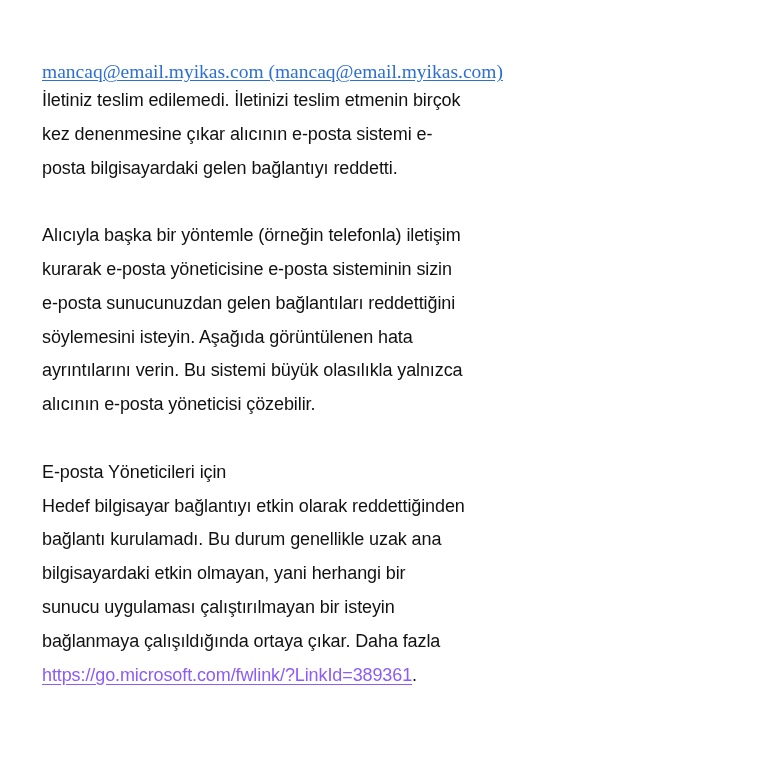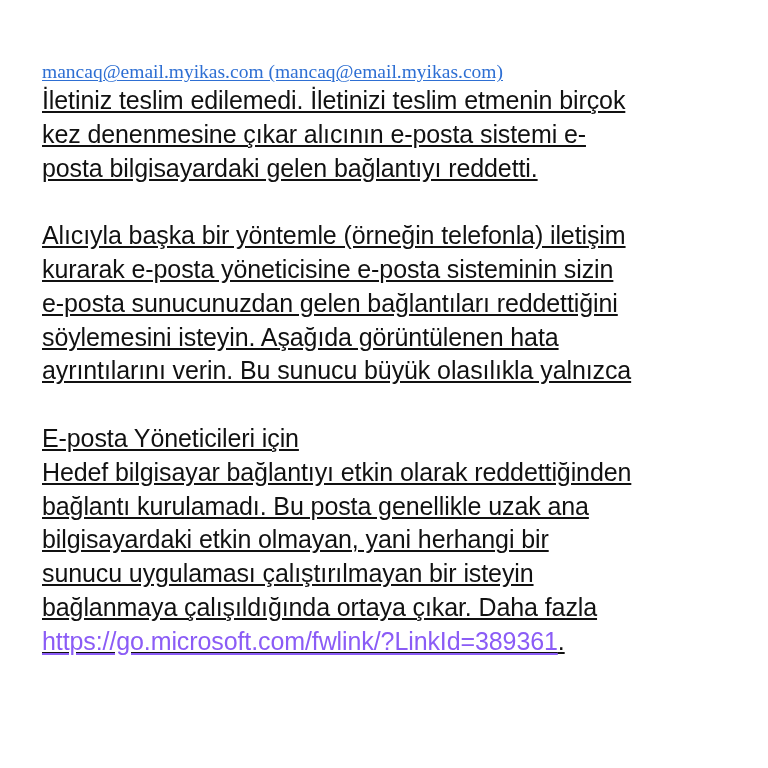--- a/index.html
+++ b/index.html
@@ -11,26 +11,25 @@
     line-height: 24px;
     color: #2e6fd3;
     text-decoration: underline;
     text-underline-offset: 2px;
     display: block;
     height: 24px;
     white-space: nowrap;
   }
   .body-text {
     font-family: "Liberation Sans", sans-serif;
-    font-size: 25px;
+    font-size: 18px;
     line-height: 33.8px;
     color: #111111;
     margin: 0;
     letter-spacing: -0.1px;
-    text-decoration: underline;
   }
   .line { display: block; white-space: nowrap; }
   .gap { display: block; height: 33.8px; }
   .link {
     color: #8b5cf6;
     text-decoration: underline;
     text-underline-offset: 3px;
   }
 </style>
 </head>
@@ -44,26 +43,27 @@
     <span class="line">kez denenmesine çıkar alıcının e-posta sistemi e-</span>
     <span class="line">posta bilgisayardaki gelen bağlantıyı reddetti.</span>
     <span class="gap"></span>
   </div>
 
   <div class="body-text">
     <span class="line">Alıcıyla başka bir yöntemle (örneğin telefonla) iletişim</span>
     <span class="line">kurarak e-posta yöneticisine e-posta sisteminin sizin</span>
     <span class="line">e-posta sunucunuzdan gelen bağlantıları reddettiğini</span>
     <span class="line">söylemesini isteyin. Aşağıda görüntülenen hata</span>
-    <span class="line">ayrıntılarını verin. Bu sunucu büyük olasılıkla yalnızca</span>
+    <span class="line">ayrıntılarını verin. Bu sistemi büyük olasılıkla yalnızca</span>
+    <span class="line">alıcının e-posta yöneticisi çözebilir.</span>
     <span class="gap"></span>
   </div>
 
   <div class="body-text">
     <span class="line">E-posta Yöneticileri için</span>
     <span class="line">Hedef bilgisayar bağlantıyı etkin olarak reddettiğinden</span>
-    <span class="line">bağlantı kurulamadı. Bu posta genellikle uzak ana</span>
+    <span class="line">bağlantı kurulamadı. Bu durum genellikle uzak ana</span>
     <span class="line">bilgisayardaki etkin olmayan, yani herhangi bir</span>
     <span class="line">sunucu uygulaması çalıştırılmayan bir isteyin</span>
     <span class="line">bağlanmaya çalışıldığında ortaya çıkar. Daha fazla</span>
     <span class="line"><a class="link">https://go.microsoft.com/fwlink/?LinkId=389361</a><span>.</span></span>
   </div>
 </div>
 
 </body></html>

